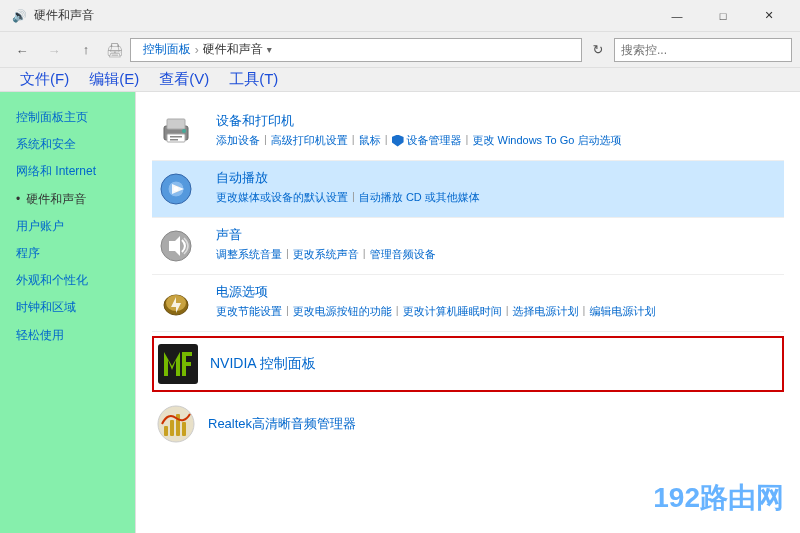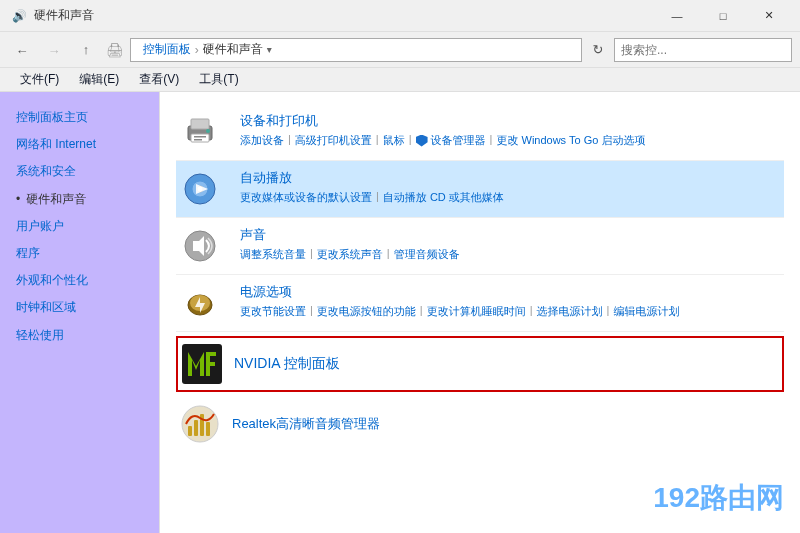--- a/index.html
+++ b/index.html
@@ -131,35 +131,35 @@
       background: #f0f0f0;
       display: flex;
       align-items: center;
       padding: 0 12px;
       gap: 4px;
       border-bottom: 1px solid #dfdfdf;
     }
     .menu-item {
       padding: 2px 8px;
       cursor: pointer;
-      font-size: 12px;
-      color: #0f172a;
+      font-size: 15px;
+      color: #1d4ed8;
       border-radius: 2px;
     }
 
     
     .main-layout {
       display: flex;
       height: calc(533px - 32px - 36px - 24px);
     }
 
     
     .sidebar {
-      width: 160px;
-      background: #c4b5fd;
+      width: 136px;
+      background: #86efac;
       border-right: 1px solid #dfdfdf;
       padding: 12px 0;
       flex-shrink: 0;
     }
     .sidebar-item {
       padding: 4px 16px;
       cursor: pointer;
       font-size: 12px;
       color: #0066cc;
       line-height: 1.6;
@@ -308,24 +308,24 @@
   <span class="menu-item">工具(T)</span>
 </div>
 
 <div class="main-layout">
 
   <div class="sidebar">
     <div class="sidebar-item">
       <span>控制面板主页</span>
     </div>
     <div class="sidebar-item">
+      <span>系统和安全</span>
+    </div>
+    <div class="sidebar-item">
       <span>网络和 Internet</span>
-    </div>
-    <div class="sidebar-item">
-      <span>系统和安全</span>
     </div>
     <div class="sidebar-item active">
       <span>硬件和声音</span>
     </div>
     <div class="sidebar-item">
       <span>用户账户</span>
     </div>
     <div class="sidebar-item">
       <span>程序</span>
     </div>

